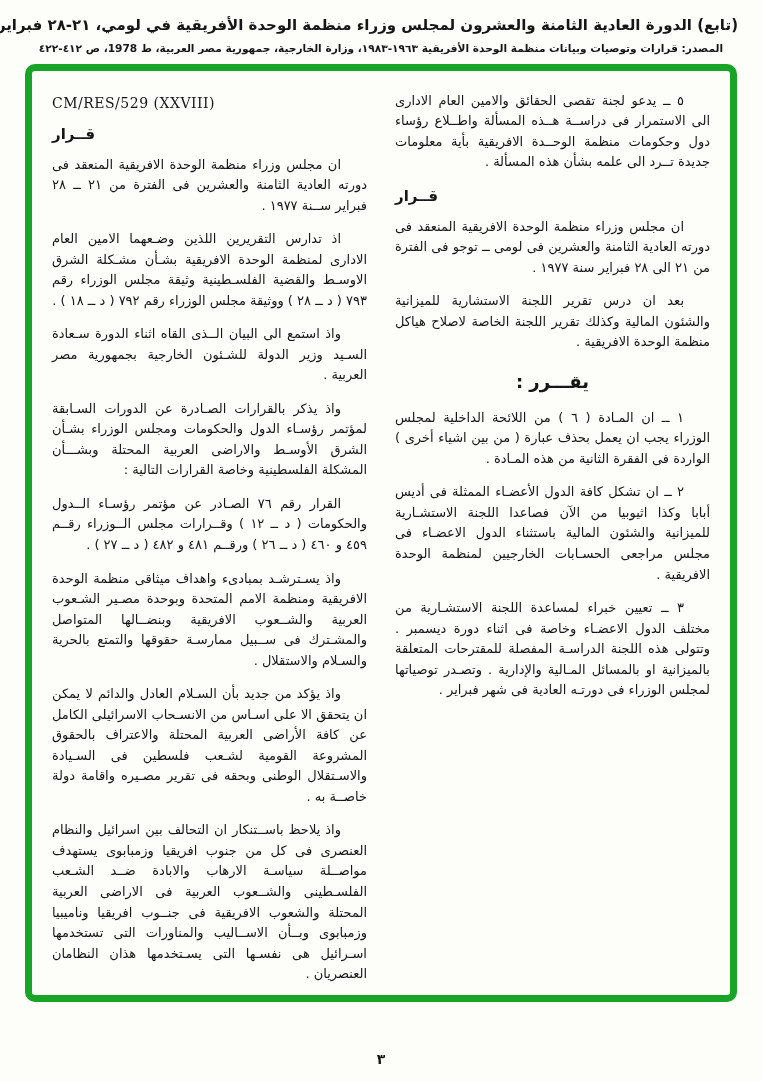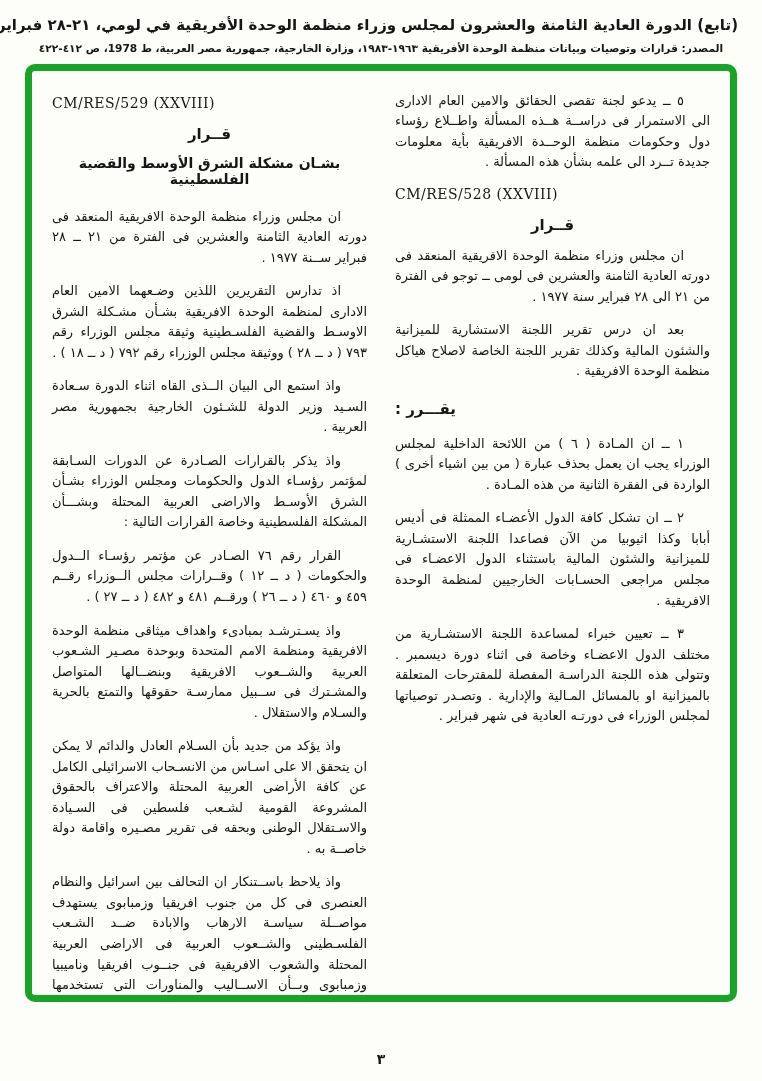--- a/index.html
+++ b/index.html
@@ -64,35 +64,35 @@
   }
   .block.docref {
     direction: ltr;
     text-align: left;
     font-family: "DejaVu Serif", serif;
     font-size: 14px;
     letter-spacing: 0.5px;
     margin: 4px 0 14px 0;
   }
   .block.heading {
-    text-align: center;
+    text-align: left;
     font-weight: bold;
     font-size: 15px;
     margin: 14px 0 12px 0;
   }
   .block.heading2 {
     text-align: center;
     font-weight: bold;
     font-size: 14px;
     margin: 4px 0 20px 0;
   }
   .block.decide {
-    text-align: left;
+    text-align: center;
     font-weight: bold;
-    font-size: 15px;
+    font-size: 18px;
     margin: 18px 0 16px 0;
   }
   .page-number {
     position: absolute;
     bottom: 14px;
     left: 0;
     right: 0;
     text-align: center;
     font-size: 14px;
     font-weight: bold;
@@ -105,33 +105,31 @@
 
   <div class="page-header">
     <div class="header-line1">(تابع) الدورة العادية الثامنة والعشرون لمجلس وزراء منظمة الوحدة الأفريقية في لومي، ٢١-٢٨ فبراير ١٩٧٧</div>
     <div class="header-line2">المصدر: قرارات وتوصيات وبيانات منظمة الوحدة الأفريقية ١٩٦٣-١٩٨٣، وزارة الخارجية، جمهورية مصر العربية، ط 1978، ص ٤١٢-٤٢٢</div>
   </div>
 
   <div class="green-frame">
     <div class="columns">
       <div class="column">
           <div class="block para">٥ ــ يدعو لجنة تقصى الحقائق والامين العام الادارى الى الاستمرار فى دراســة هــذه المسألة واطــلاع رؤساء دول وحكومات منظمة الوحــدة الافريقية بأية معلومات جديدة تــرد الى علمه بشأن هذه المسألة .</div>
-          <div class="block docref">CM/RES/528 (XXVIII)</div>
           <div class="block heading">قــرار</div>
           <div class="block para">ان مجلس وزراء منظمة الوحدة الافريقية المنعقد فى دورته العادية الثامنة والعشرين فى لومى ــ توجو فى الفترة من ٢١ الى ٢٨ فبراير سنة ١٩٧٧ .</div>
           <div class="block para">بعد ان درس تقرير اللجنة الاستشارية للميزانية والشئون المالية وكذلك تقرير اللجنة الخاصة لاصلاح هياكل منظمة الوحدة الافريقية .</div>
           <div class="block decide">يقـــرر :</div>
           <div class="block para">١ ــ ان المـادة ( ٦ ) من اللائحة الداخلية لمجلس الوزراء يجب ان يعمل بحذف عبارة ( من بين اشياء أخرى ) الواردة فى الفقرة الثانية من هذه المـادة .</div>
           <div class="block para">٢ ــ ان تشكل كافة الدول الأعضـاء الممثلة فى أديس أبابا وكذا اثيوبيا من الآن فصاعدا اللجنة الاستشـارية للميزانية والشئون المالية باستثناء الدول الاعضـاء فى مجلس مراجعى الحسـابات الخارجيين لمنظمة الوحدة الافريقية .</div>
           <div class="block para">٣ ــ تعيين خبراء لمساعدة اللجنة الاستشـارية من مختلف الدول الاعضـاء وخاصة فى اثناء دورة ديسمبر . وتتولى هذه اللجنة الدراسـة المفصلة للمقترحات المتعلقة بالميزانية او بالمسائل المـالية والإدارية . وتصـدر توصياتها لمجلس الوزراء فى دورتـه العادية فى شهر فبراير .</div>
         </div>
       <div class="column">
           <div class="block docref">CM/RES/529 (XXVIII)</div>
           <div class="block heading">قــرار</div>
-          <div class="block heading2">بشـان مشكلة الشرق الأوسط والقضية الفلسطينية</div>
           <div class="block para">ان مجلس وزراء منظمة الوحدة الافريقية المنعقد فى دورته العادية الثامنة والعشرين فى الفترة من ٢١ ــ ٢٨ فبراير ســنة ١٩٧٧ .</div>
           <div class="block para">اذ تدارس التقريرين اللذين وضـعهما الامين العام الادارى لمنظمة الوحدة الافريقية بشـأن مشـكلة الشرق الاوسـط والقضية الفلسـطينية وثيقة مجلس الوزراء رقم ٧٩٣ ( د ــ ٢٨ ) ووثيقة مجلس الوزراء رقم ٧٩٢ ( د ــ ١٨ ) .</div>
           <div class="block para">واذ استمع الى البيان الــذى القاه اثناء الدورة سـعادة السـيد وزير الدولة للشـئون الخارجية بجمهورية مصر العربية .</div>
           <div class="block para">واذ يذكر بالقرارات الصـادرة عن الدورات السـابقة لمؤتمر رؤسـاء الدول والحكومات ومجلس الوزراء بشـأن الشرق الأوسـط والاراضى العربية المحتلة وبشـــأن المشكلة الفلسطينية وخاصة القرارات التالية :</div>
           <div class="block para">القرار رقم ٧٦ الصـادر عن مؤتمر رؤسـاء الــدول والحكومات ( د ــ ١٢ ) وقــرارات مجلس الــوزراء رقــم ٤٥٩ و ٤٦٠ ( د ــ ٢٦ ) ورقــم ٤٨١ و ٤٨٢ ( د ــ ٢٧ ) .</div>
           <div class="block para">واذ يسـترشـد بمبادىء واهداف ميثاقى منظمة الوحدة الافريقية ومنظمة الامم المتحدة وبوحدة مصـير الشـعوب العربية والشــعوب الافريقية وبنضــالها المتواصل والمشـترك فى ســبيل ممارسـة حقوقها والتمتع بالحرية والسـلام والاستقلال .</div>
           <div class="block para">واذ يؤكد من جديد بأن السـلام العادل والدائم لا يمكن ان يتحقق الا على اسـاس من الانسـحاب الاسرائيلى الكامل عن كافة الأراضى العربية المحتلة والاعتراف بالحقوق المشروعة القومية لشـعب فلسطين فى السـيادة والاسـتقلال الوطنى وبحقه فى تقرير مصـيره واقامة دولة خاصــة به .</div>
           <div class="block para">واذ يلاحظ باســتنكار ان التحالف بين اسرائيل والنظام العنصرى فى كل من جنوب افريقيا وزمبابوى يستهدف مواصــلة سياسـة الارهاب والابادة ضــد الشـعب الفلسـطينى والشــعوب العربية فى الاراضى العربية المحتلة والشعوب الافريقية فى جنــوب افريقيا وناميبيا وزمبابوى وبــأن الاســاليب والمناورات التى تستخدمها اسـرائيل هى نفسـها التى يسـتخدمها هذان النظامان العنصريان .</div>
         </div>
     </div>

